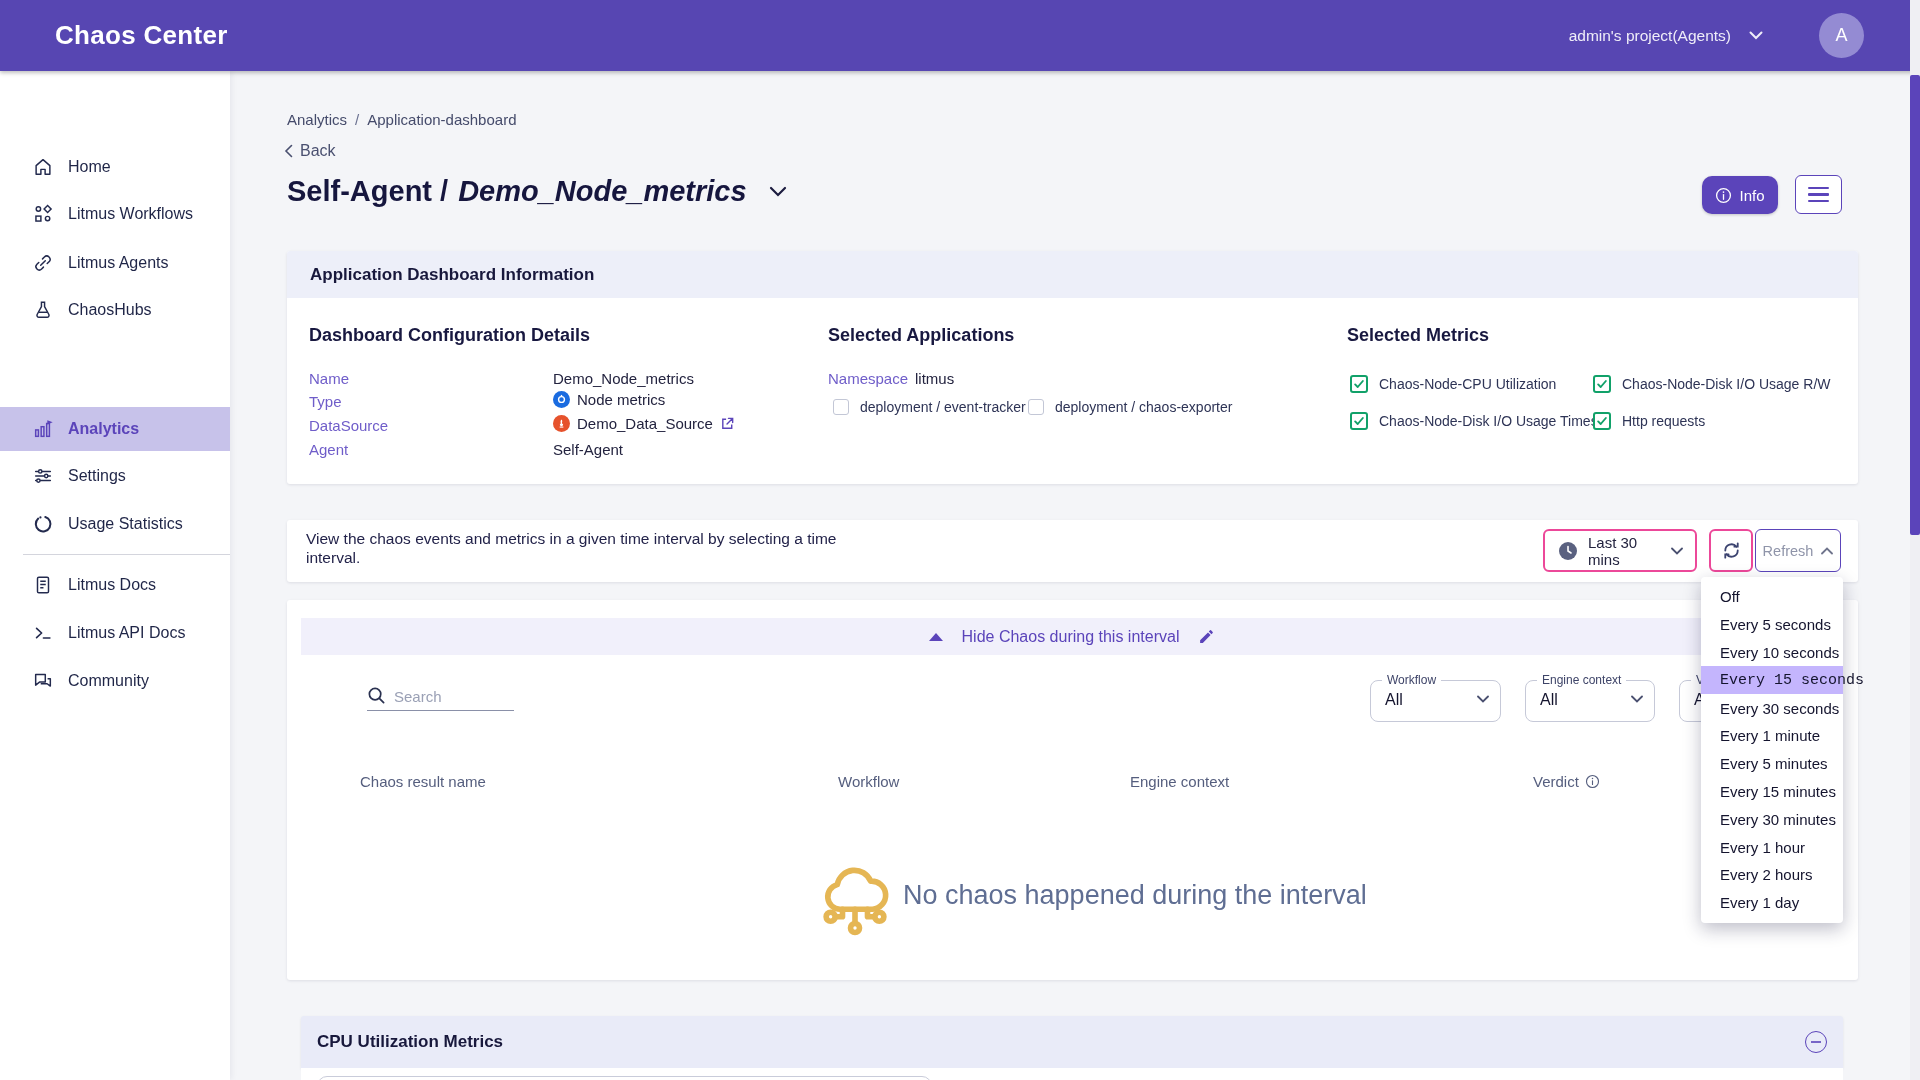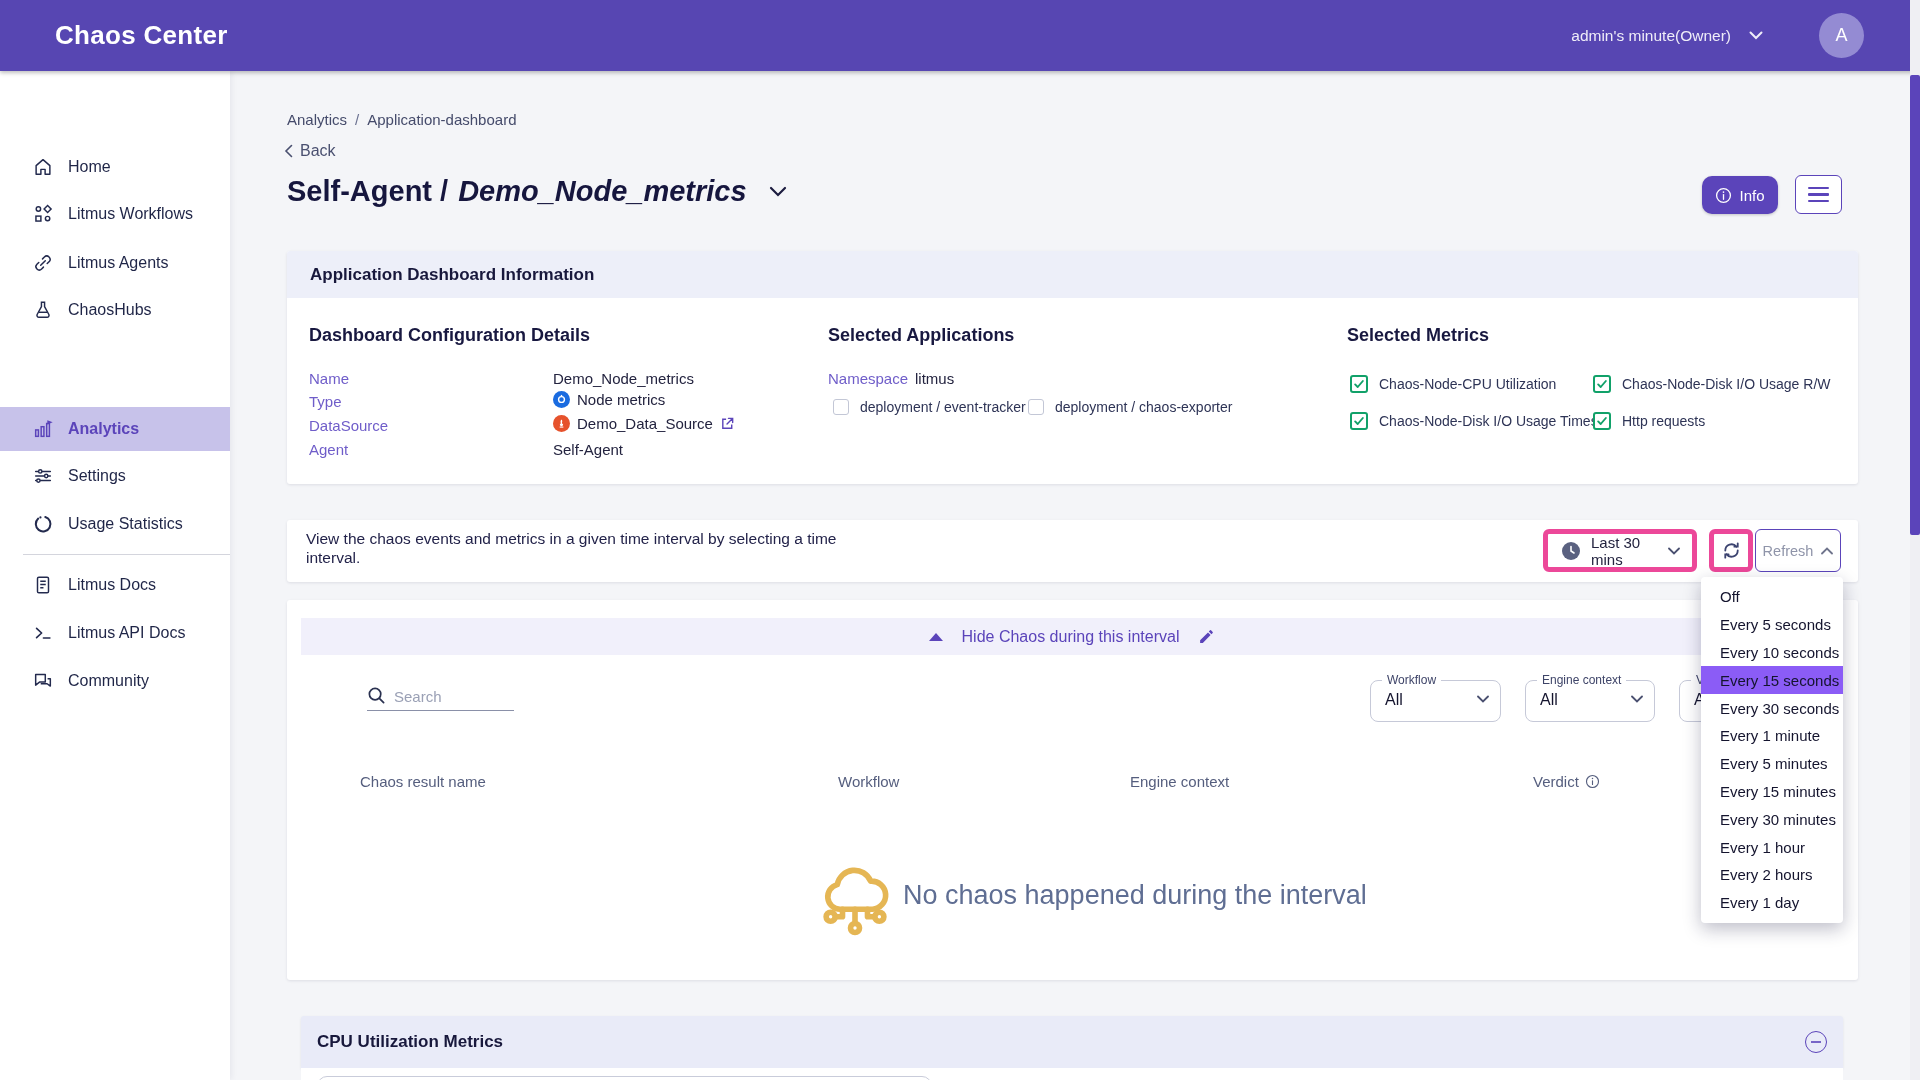--- a/index.html
+++ b/index.html
@@ -58,34 +58,34 @@
   .cfg-value { position:absolute; font-size:15px; color:#23233F; display:flex; align-items:center; gap:7px; }
   .badge-circle { width:17px; height:17px; border-radius:50%; display:inline-flex; align-items:center; justify-content:center; }
 
   .checkbox { width:16px; height:16px; border:1.5px solid #C3C7D6; border-radius:3px; background:#fff; cursor:pointer; }
   .checkbox-green { width:18px; height:18px; border:2px solid #11A169; border-radius:3px; background:#fff;
                     display:flex; align-items:center; justify-content:center; cursor:pointer; }
   .chk-row { position:absolute; display:flex; align-items:center; gap:11px; font-size:14px; color:#2E3456; }
 
   
   .interval-desc { position:absolute; left:306px; top:529px; width:545px; font-size:15.5px; line-height:19px; color:#23234A; }
-  .select-box { position:absolute; background:#fff; border:5px solid #ec4899; border-radius:6px;
+  .select-box { position:absolute; background:#fff; border:2px solid #ec4899; border-radius:6px;
                 display:flex; align-items:center; cursor:pointer; }
   .time-select { left:1543px; top:529px; width:154px; height:43px; padding:0 12px 0 13px; gap:10px; }
   .time-select .lbl { font-size:15px; color:#23233F; flex:1; }
   .refresh-icon-btn { left:1709px; top:529px; width:44px; height:43px; justify-content:center; }
   .refresh-select { left:1755px; top:529px; width:86px; height:43px; border:1.5px solid #5B44BA;
                     justify-content:center; gap:8px; }
   .refresh-select .lbl { font-size:14.5px; color:#8F94A9; }
 
   
   .menu { position:absolute; left:1701px; top:577px; width:142px; height:346px; background:#fff; border-radius:4px;
           box-shadow:0 6px 18px rgba(20,20,60,.28); z-index:40; padding:6px 0; }
   .menu-item { height:27.8px; display:flex; align-items:center; padding-left:19px; font-size:15px; color:#14142E; cursor:pointer; white-space:nowrap; }
-  .menu-item.selected { background:#8b5cf6; }
+  .menu-item.selected { background:#c4b5fd;font-family:Liberation Mono, monospace; }
 
   
   .hide-bar { position:absolute; left:301px; top:618px; width:1542px; height:37px; background:#F1F0FB;
               display:flex; align-items:center; justify-content:center; gap:19px; }
   .hide-bar .tri { width:0; height:0; border-left:7px solid transparent; border-right:7px solid transparent;
                    border-bottom:8px solid #5B44BA; cursor:pointer; }
   .hide-bar .lbl { font-size:16px; color:#5B44BA; }
   .search-wrap { position:absolute; left:367px; top:686px; display:flex; align-items:flex-end; gap:8px;
                  border-bottom:1px solid #8A90A8; padding-bottom:5px; width:147px; }
   .search-input { border:none; outline:none; width:115px; font-size:15px; color:#23233F; background:transparent;
@@ -115,21 +115,21 @@
   svg { display:block; }
 </style>
 </head>
 <body>
 
 <div id="app">
 
   <div class="header">
     <div class="brand">Chaos Center</div>
     <div class="project">
-      <span>admin's minute(Owner)</span>
+      <span>admin's project(Agents)</span>
       <span class="project-chevron">
         <svg width="14" height="9" viewBox="0 0 14 9">
             <path d="M1.5 1.5l5.5 5.5 5.5-5.5" fill="none" stroke="#EFEDF8" stroke-width="2" stroke-linecap="round"></path>
           </svg>
       </span>
     </div>
     <div class="avatar">
       <span>A</span>
     </div>
   </div>

